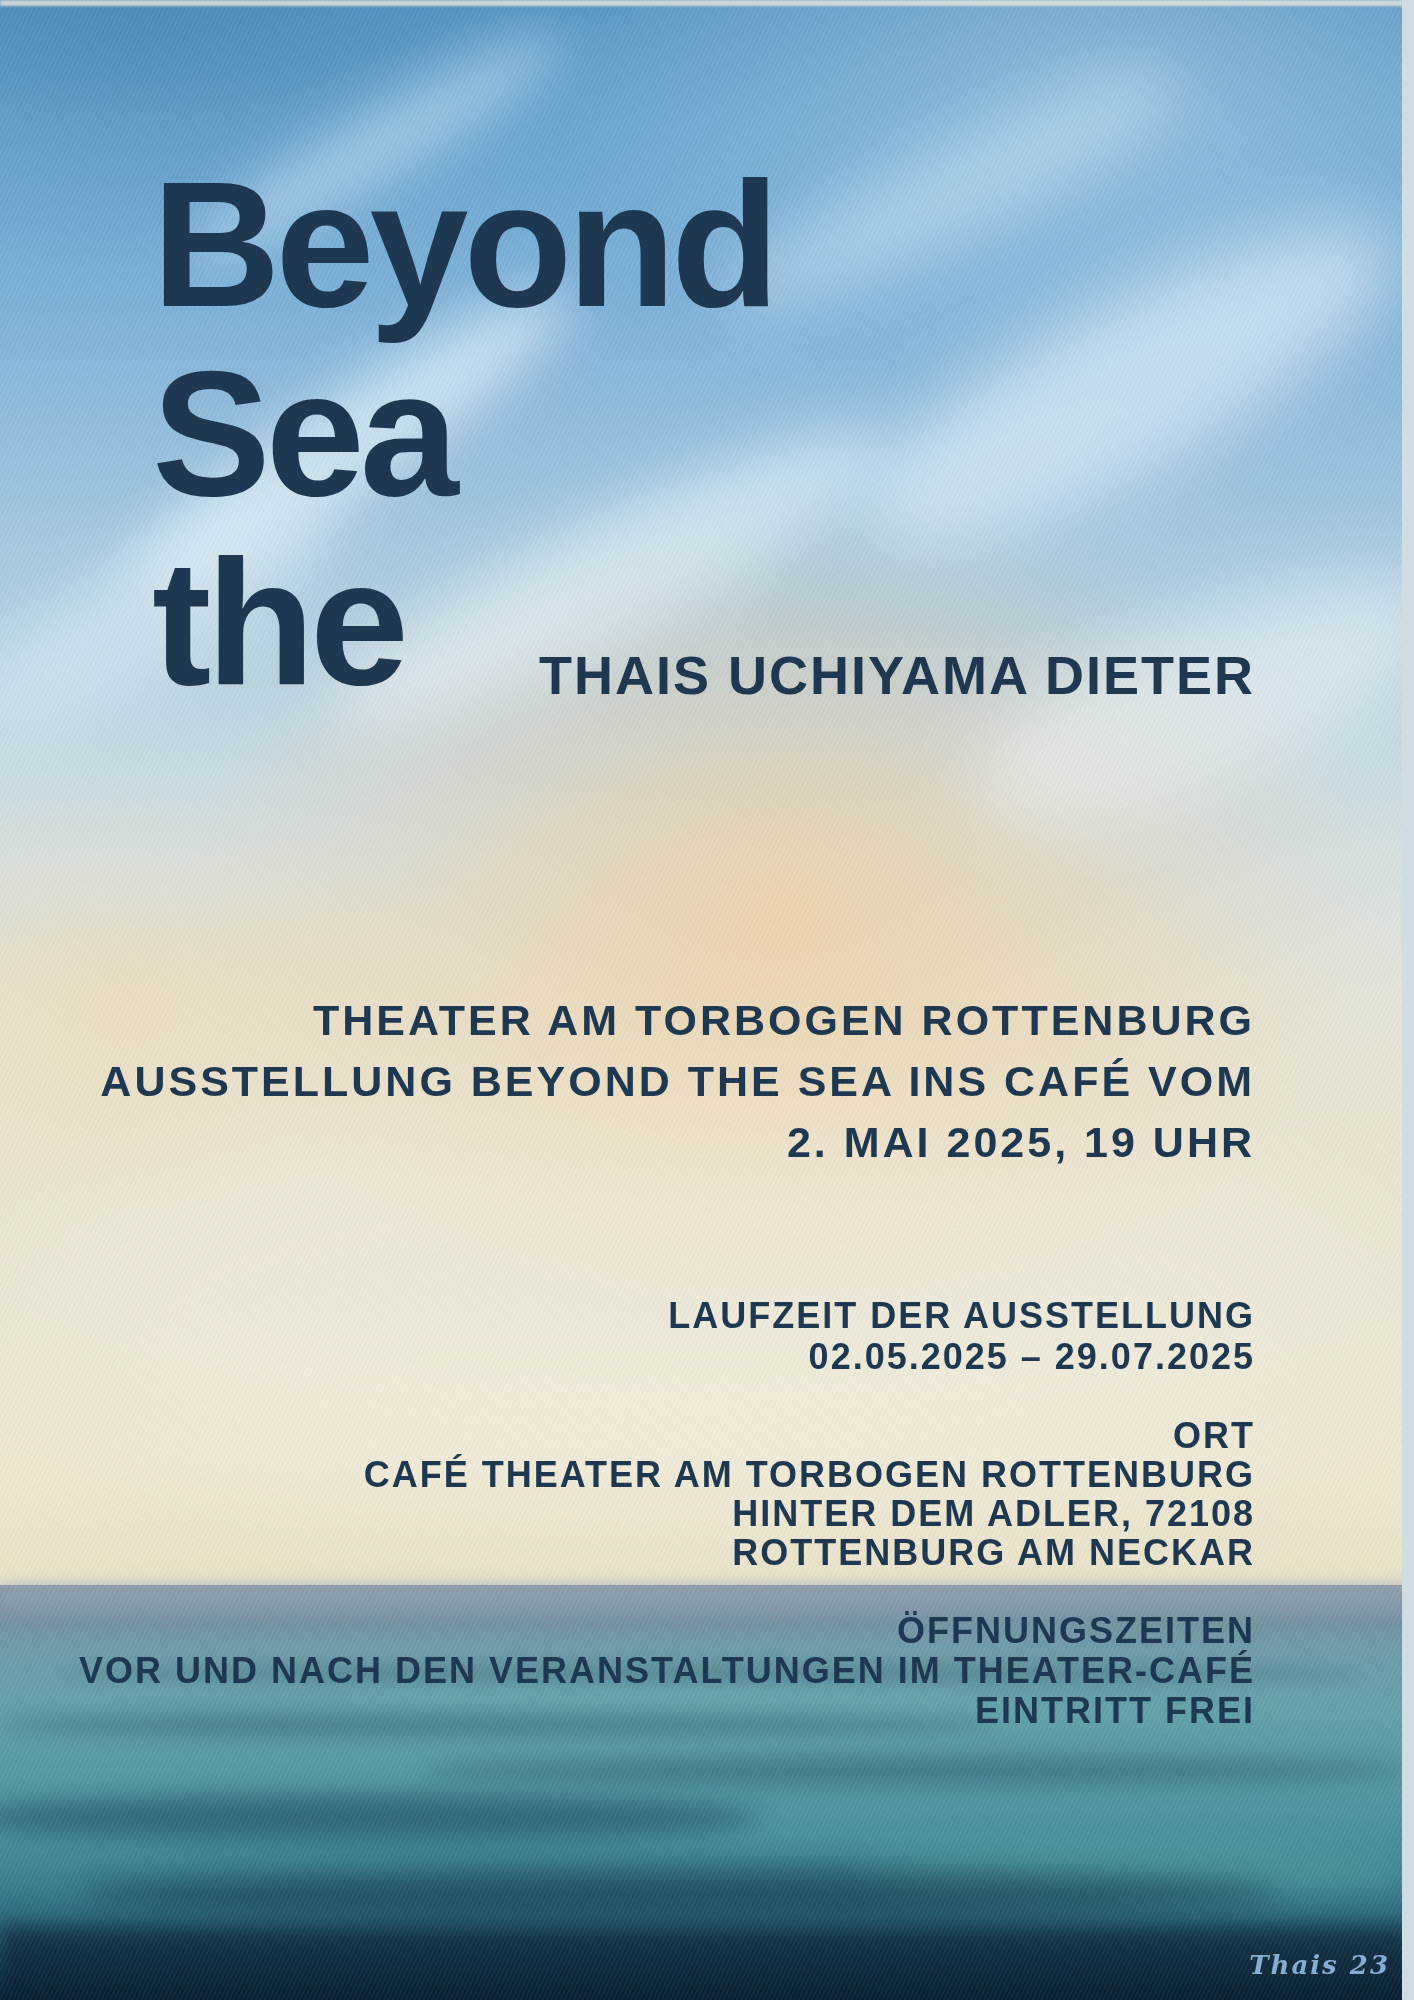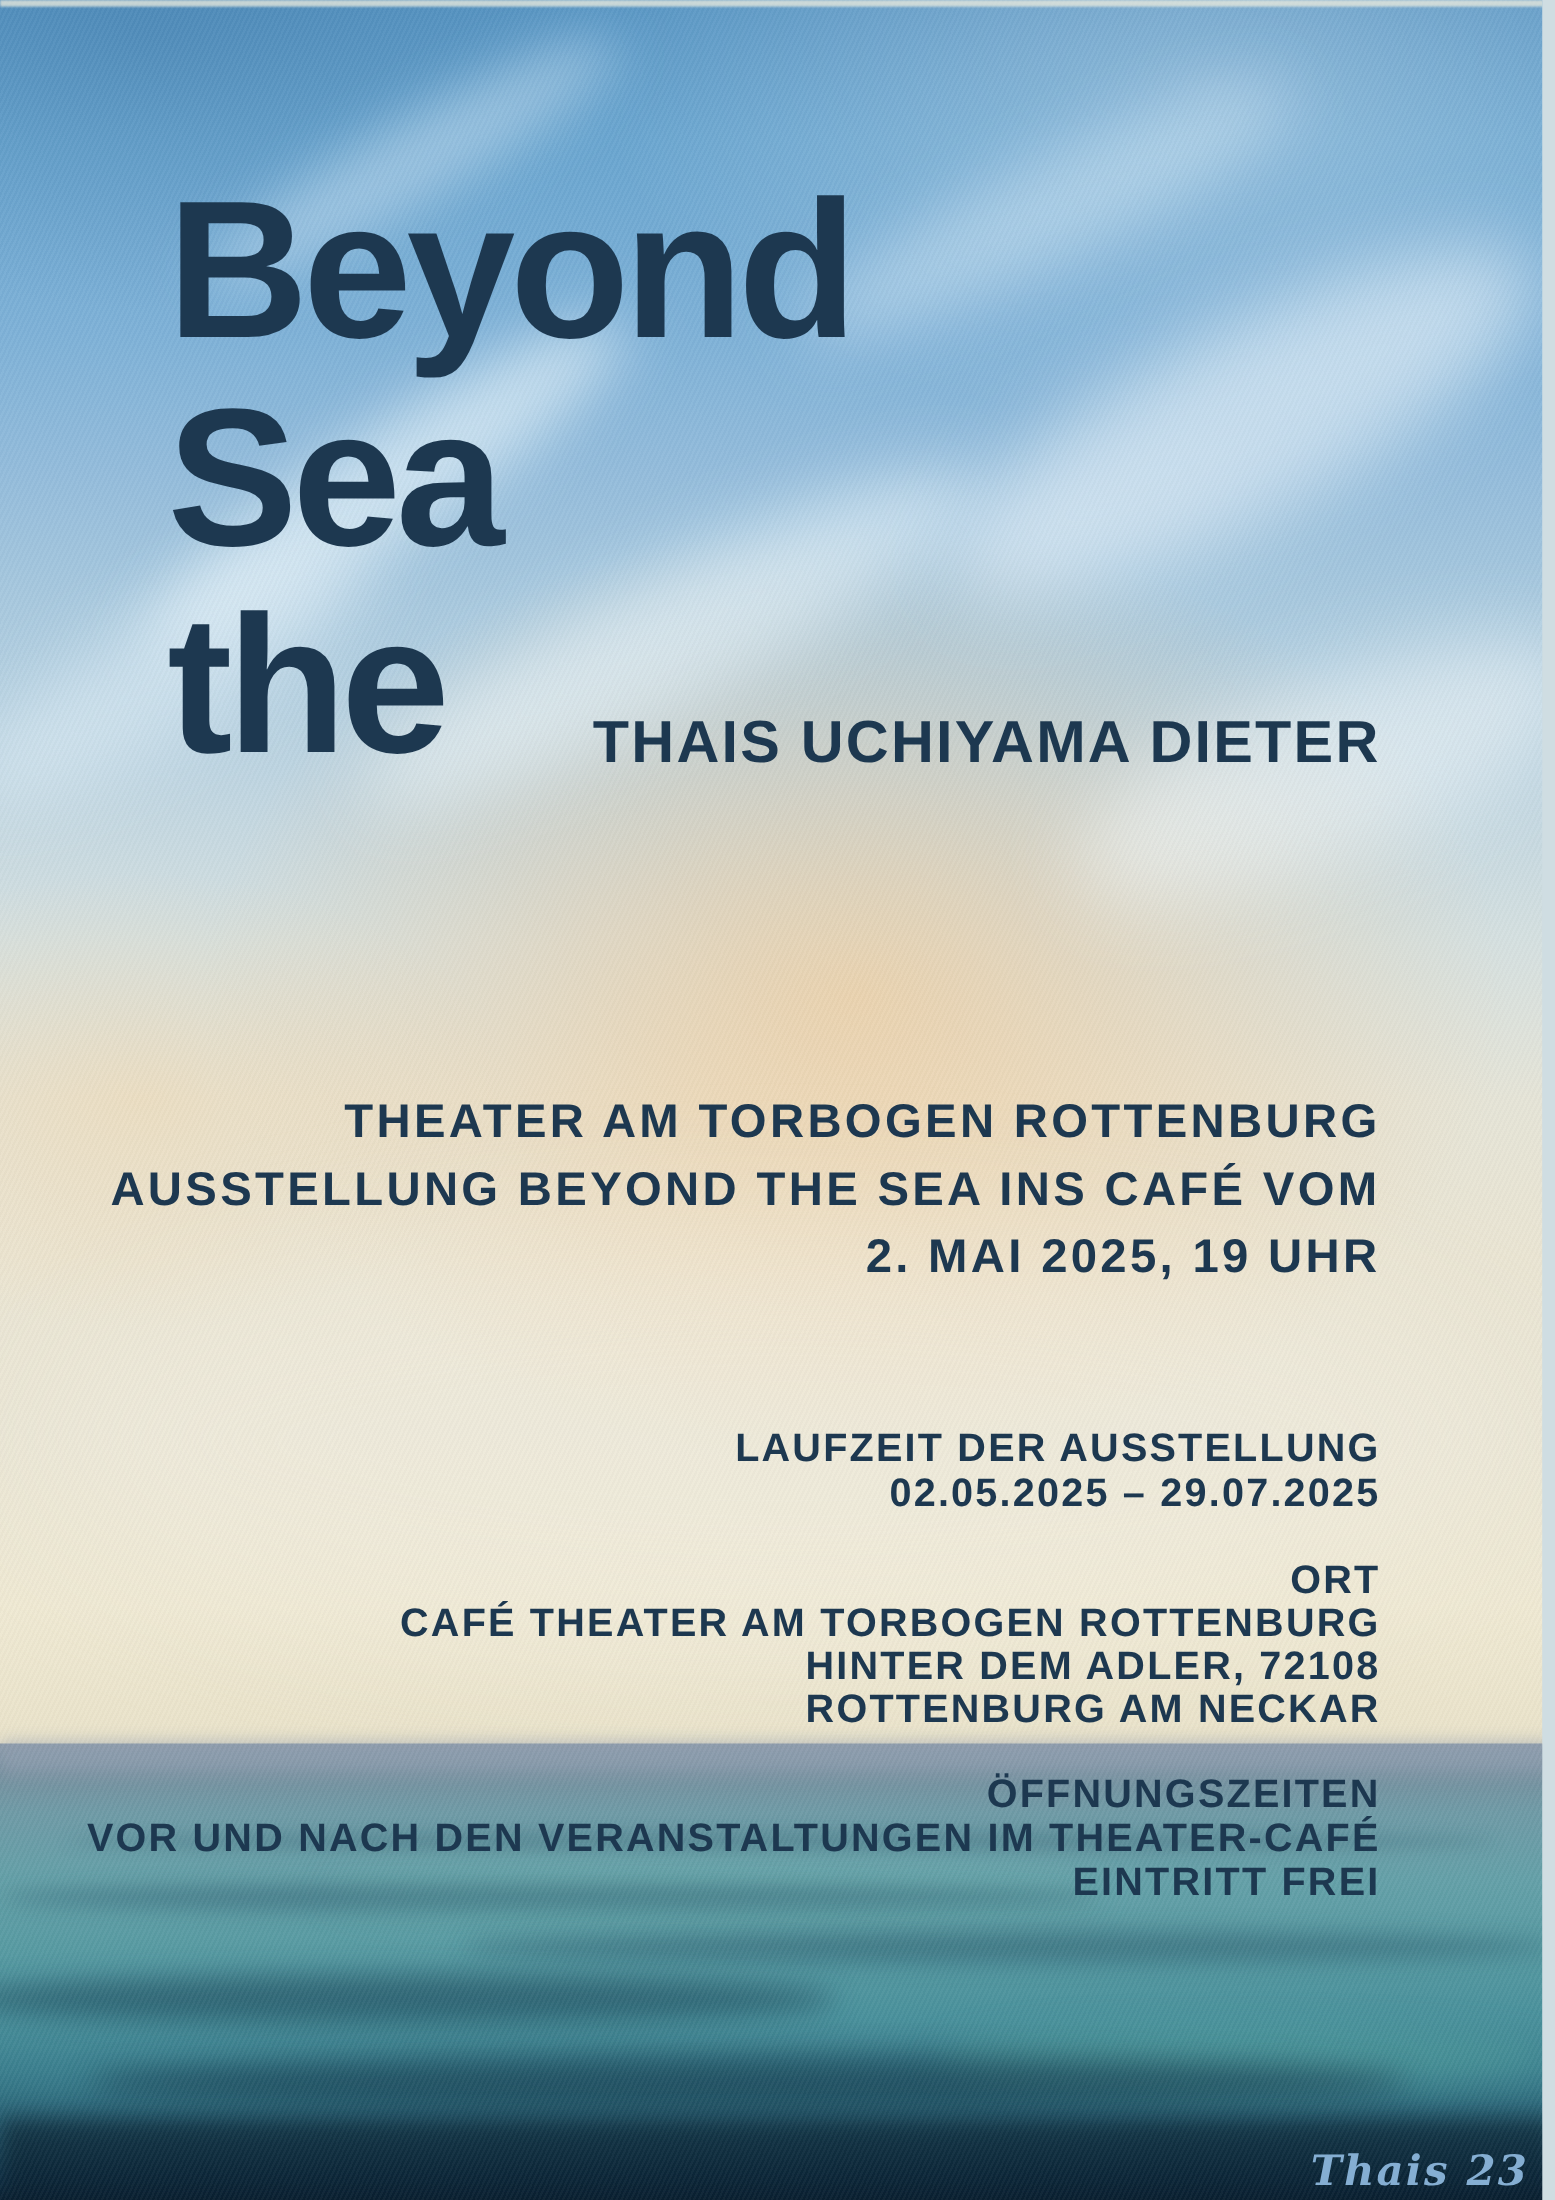--- a/index.html
+++ b/index.html
@@ -82,21 +82,21 @@
     position:absolute;right:147px;text-align:right;
     font-size:36px;letter-spacing:2px;
   }
   .info-block div{white-space:nowrap;}
   .duration{top:1295px;line-height:41px;}
   .location{top:1416px;line-height:39px;margin-left:24px;}
   .hours{top:1611px;line-height:40px;}
   .signature{
     position:absolute;right:12px;top:1950px;
     font-family:"DejaVu Serif",serif;font-style:italic;font-weight:bold;
-    font-size:38px;letter-spacing:2px;color:#85aed2;white-space:nowrap;
+    font-size:26px;letter-spacing:2px;color:#85aed2;white-space:nowrap;
   }
 </style>
 </head>
 <body>
 
 <div class="poster">
 
   <div class="sky">
     <div class="cloud c6"></div>
     <div class="cloud c7"></div>

